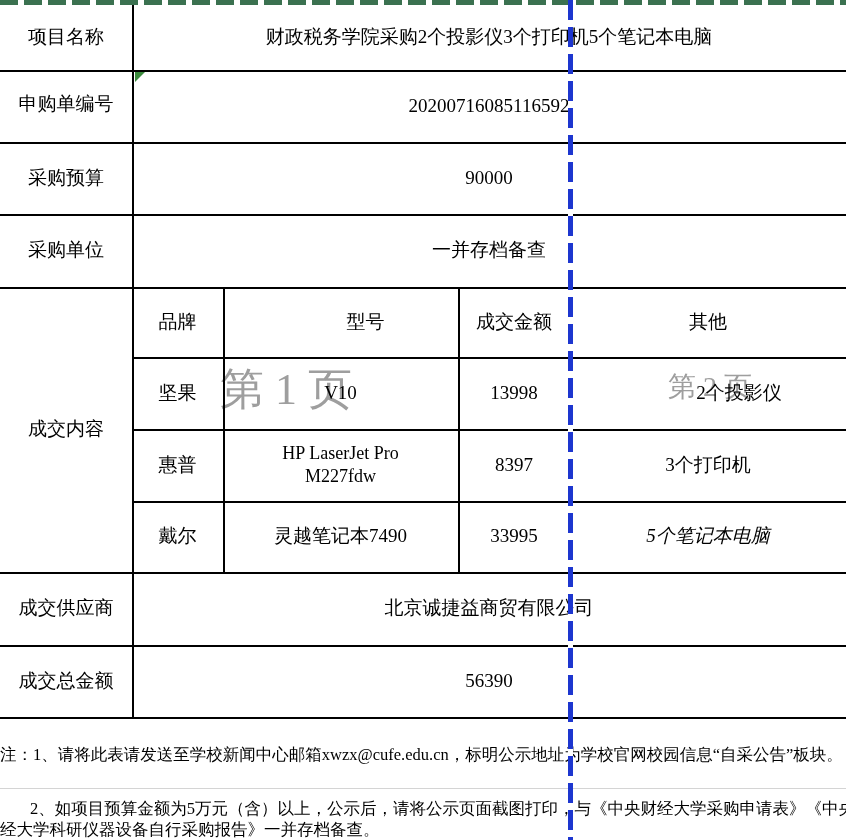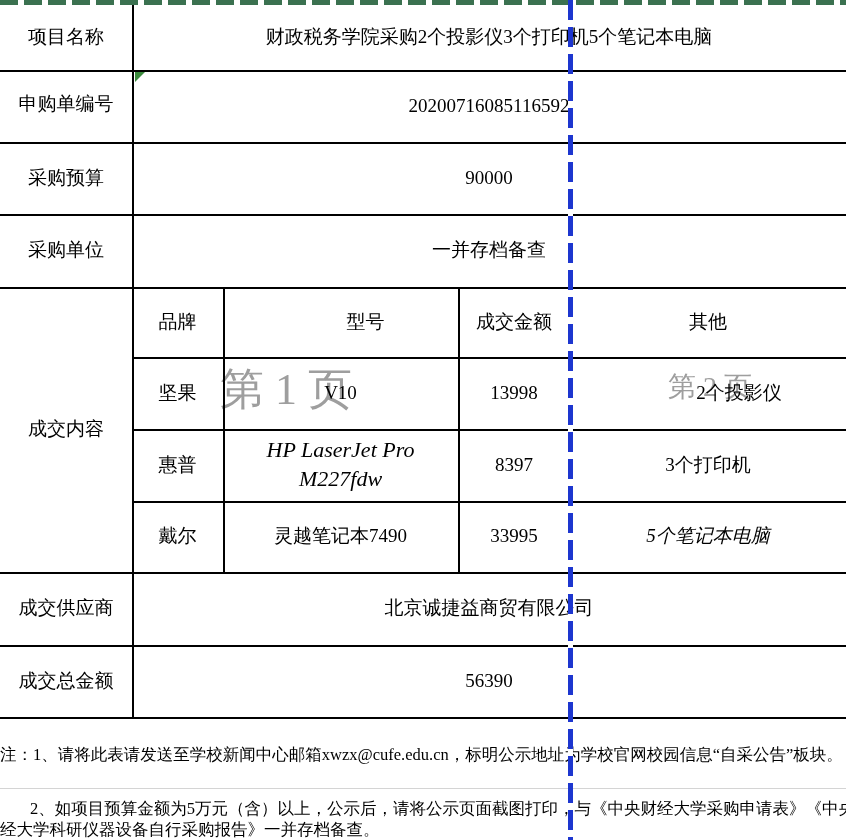--- a/index.html
+++ b/index.html
@@ -35,21 +35,21 @@
   #error-triangle{
     position:absolute;left:135px;top:72px;width:0;height:0;
     border-top:10px solid #3a8a3c;border-right:10px solid transparent;
   }
   .note{
     position:absolute;font-size:16.5px;white-space:nowrap;line-height:1.2;
   }
   #note1{left:0;top:745px;}
   #note2{left:30px;top:799px;}
   #note3{left:0;top:820px;}
-  .model-inner{display:inline-block;width:175px;white-space:normal;font-size:22px;font-style:italic;}
+  .model-inner{display:inline-block;width:175px;white-space:normal;font-size:18px;}
 </style>
 </head>
 <body>
 
 <div id="screen">
 
   <div class="watermark" id="wm1">第 1 页</div>
   <div class="watermark" id="wm2">第 2 页</div>
 
   <div class="layer" id="borders-layer">

